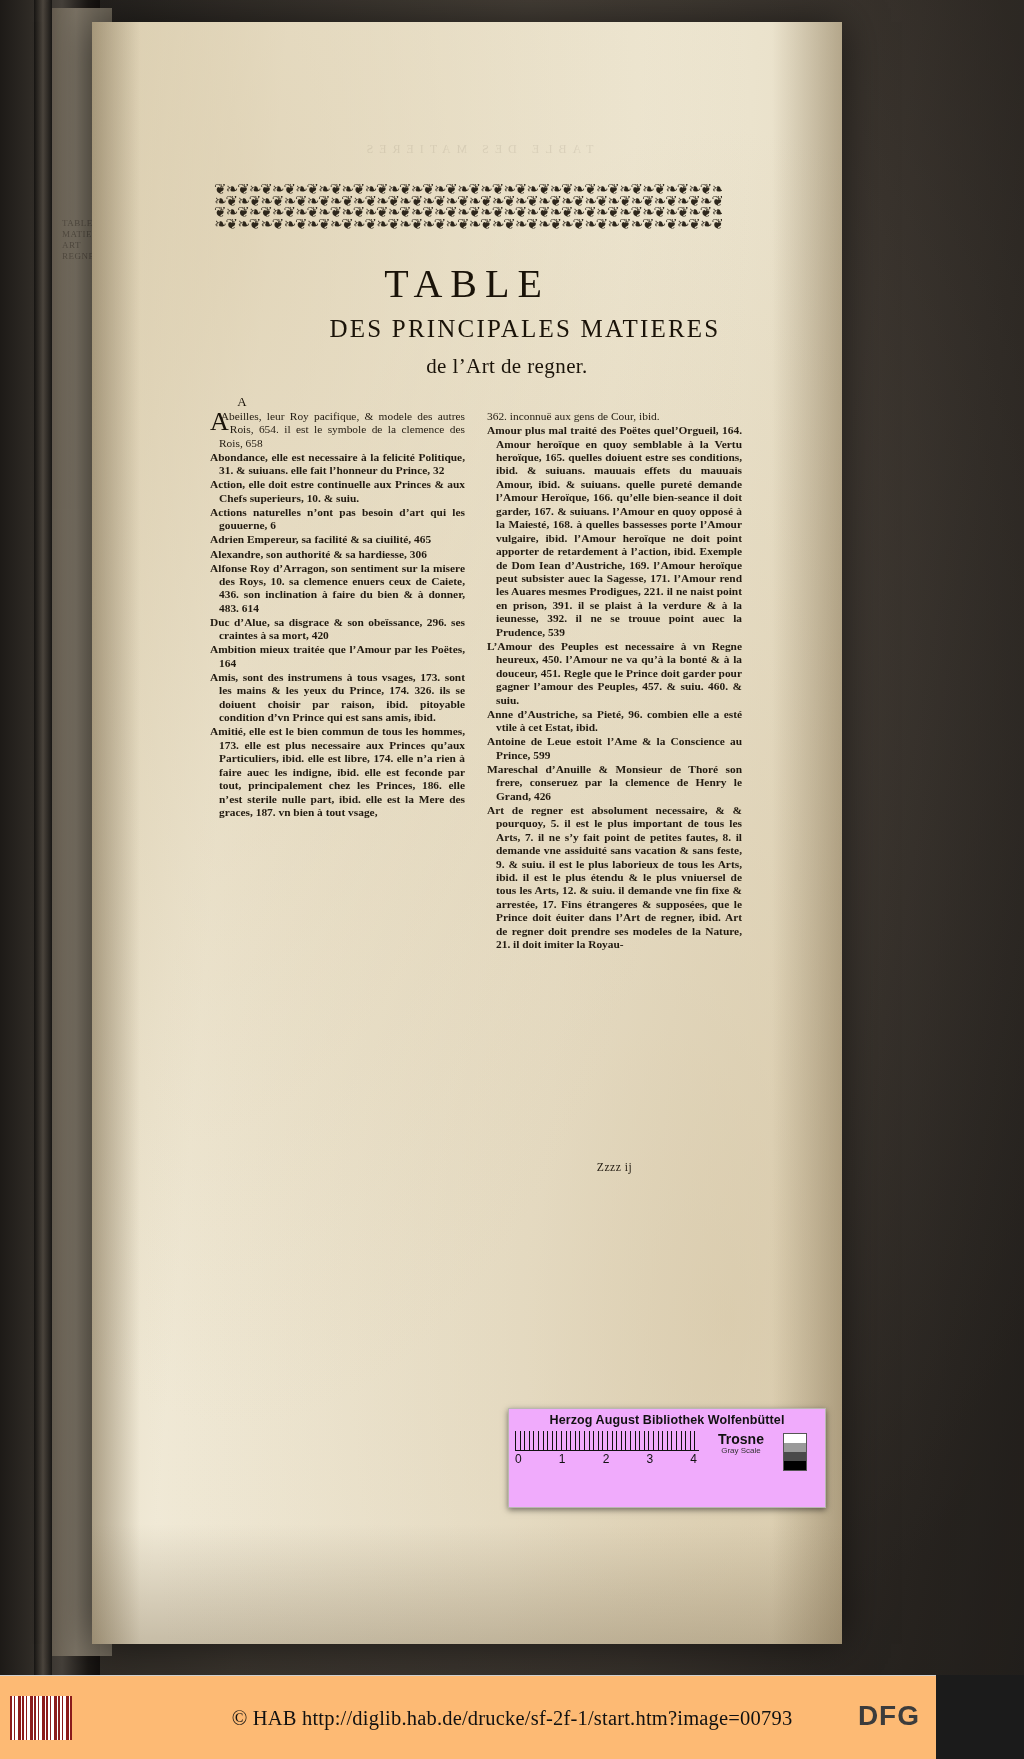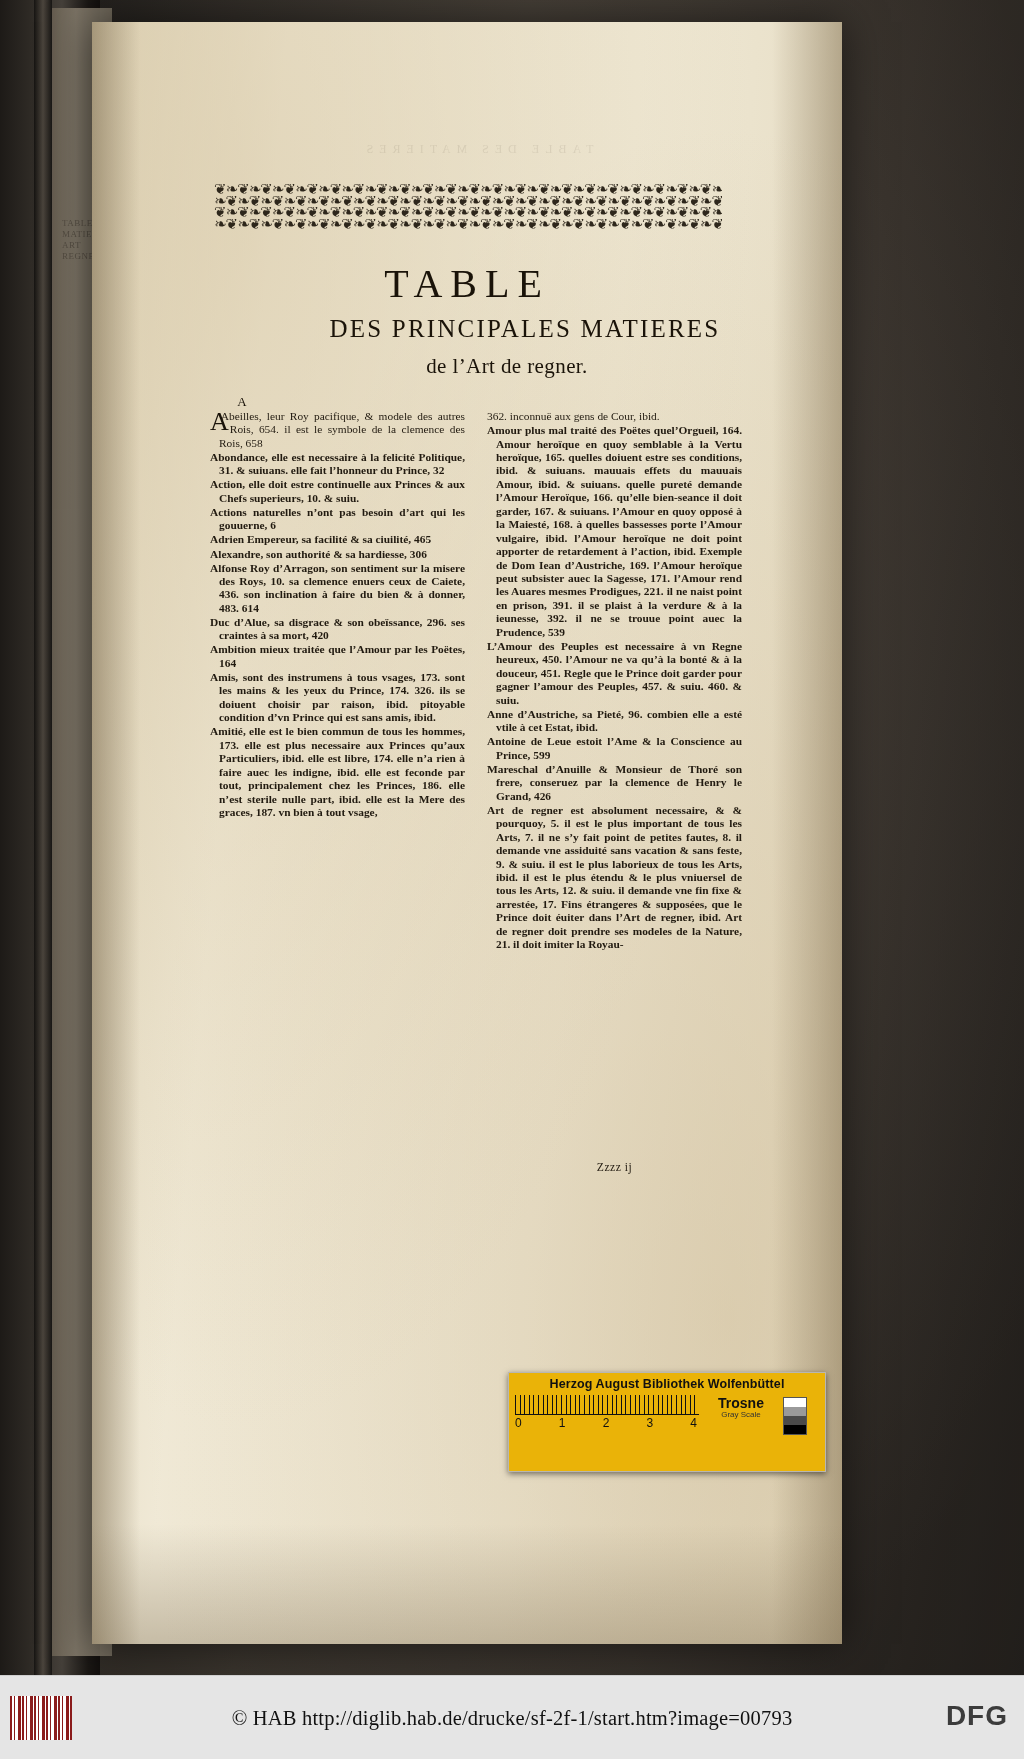--- a/index.html
+++ b/index.html
@@ -184,23 +184,23 @@
     width: 255px;
     text-align: center;
     font-size: 11.6px;
     color: #211a10;
     letter-spacing: 0.5px;
   }
 
   
   .target {
     position: absolute;
-    left: 508px; top: 1372px;
+    left: 508px; top: 1408px;
     width: 316px; height: 98px;
-    background: #eab308;
+    background: #f0abfc;
     border: 1px solid #b9b7b1;
     box-shadow: 0 2px 6px rgba(0,0,0,0.5);
   }
   .target-title {
     text-align: center;
     font-family: "Liberation Sans", sans-serif;
     font-weight: bold;
     font-size: 12.5px;
     color: #111;
     padding-top: 4px;
@@ -241,22 +241,22 @@
     width: 22px; height: 36px;
     background: linear-gradient(180deg,#ffffff 0 25%, #9a9a9a 25% 50%, #4a4a4a 50% 75%, #000 75% 100%);
     border: 1px solid #555;
     margin-top: 2px;
   }
 
   
   .footer {
     position: absolute;
     left: 0; top: 1675px;
-    width: 1024px; height: 84px;
-    background: #e5e5e5;
+    width: 936px; height: 84px;
+    background: #fdba74;
     border-top: 1px solid #cfcfcf;
   }
   .footer-text {
     position: absolute;
     left: 0; top: 0; width: 1024px; height: 84px;
     display: flex;
     align-items: center;
     justify-content: center;
     font-family: "Liberation Serif", serif;
     font-size: 20.5px;

